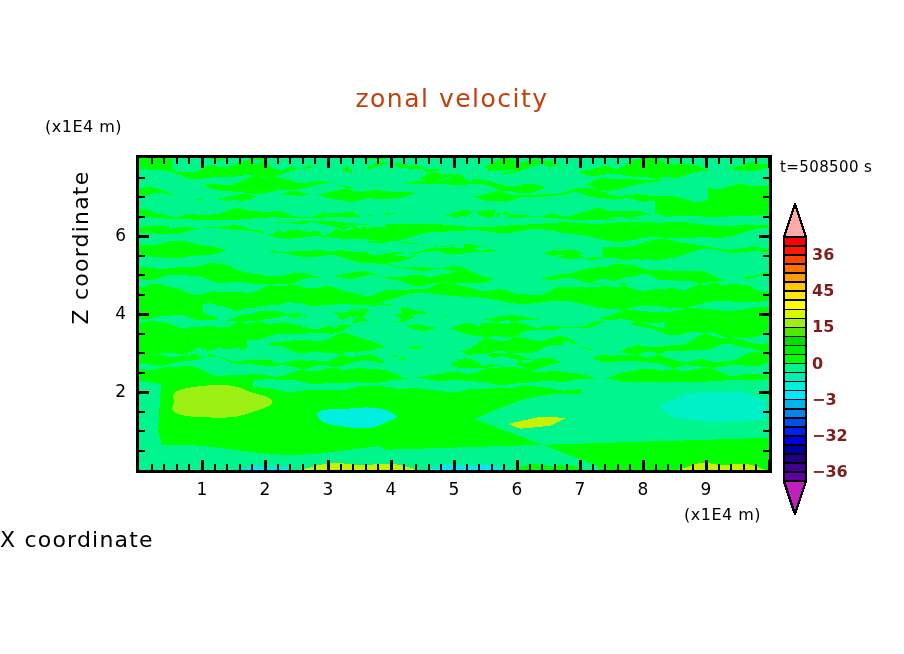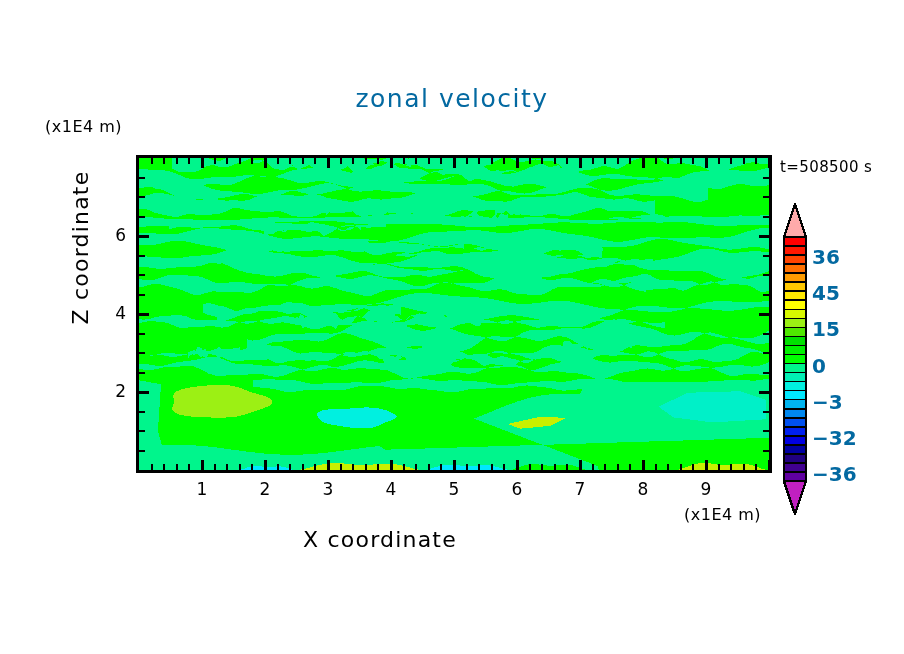--- a/index.html
+++ b/index.html
@@ -23,21 +23,21 @@
 
   
   .plot-title {
     position: absolute;
     left: 0;
     top: 84px;
     width: 904px;
     text-align: center;
     font-size: 25px;
     letter-spacing: 1.5px;
-    color: #0369a1;
+    color: #c2410c;
     font-family: "DejaVu Sans", sans-serif;
     font-weight: 400;
   }
 
   
   .unit-top-left {
     position: absolute;
     left: 45px;
     top: 117px;
     font-size: 16px;
@@ -115,21 +115,21 @@
     left: 86px;
     margin-top: -11px;
   }
 
   
   .axis-title-x {
     position: absolute;
     left: 0;
     top: 527px;
     width: 760px;
-    text-align: center;
+    text-align: left;
     font-size: 22px;
     letter-spacing: 1.2px;
     color: #000;
   }
   .axis-title-y {
     position: absolute;
     left: -40px;
     top: 235px;
     width: 240px;
     text-align: center;
@@ -149,23 +149,23 @@
     height: 312px;
   }
   #colorbar-svg {
     display: block;
     width: 30px;
     height: 312px;
   }
   .cb-label {
     position: absolute;
     left: 812px;
-    font-size: 20px;
+    font-size: 16px;
     font-weight: bold;
-    color: #0369a1;
+    color: #7f1d1d;
     white-space: nowrap;
     margin-top: -10px;
   }
 </style>
 </head>
 <body>
 
 <div id="stage">
 
   <div class="plot-title">zonal velocity</div>

